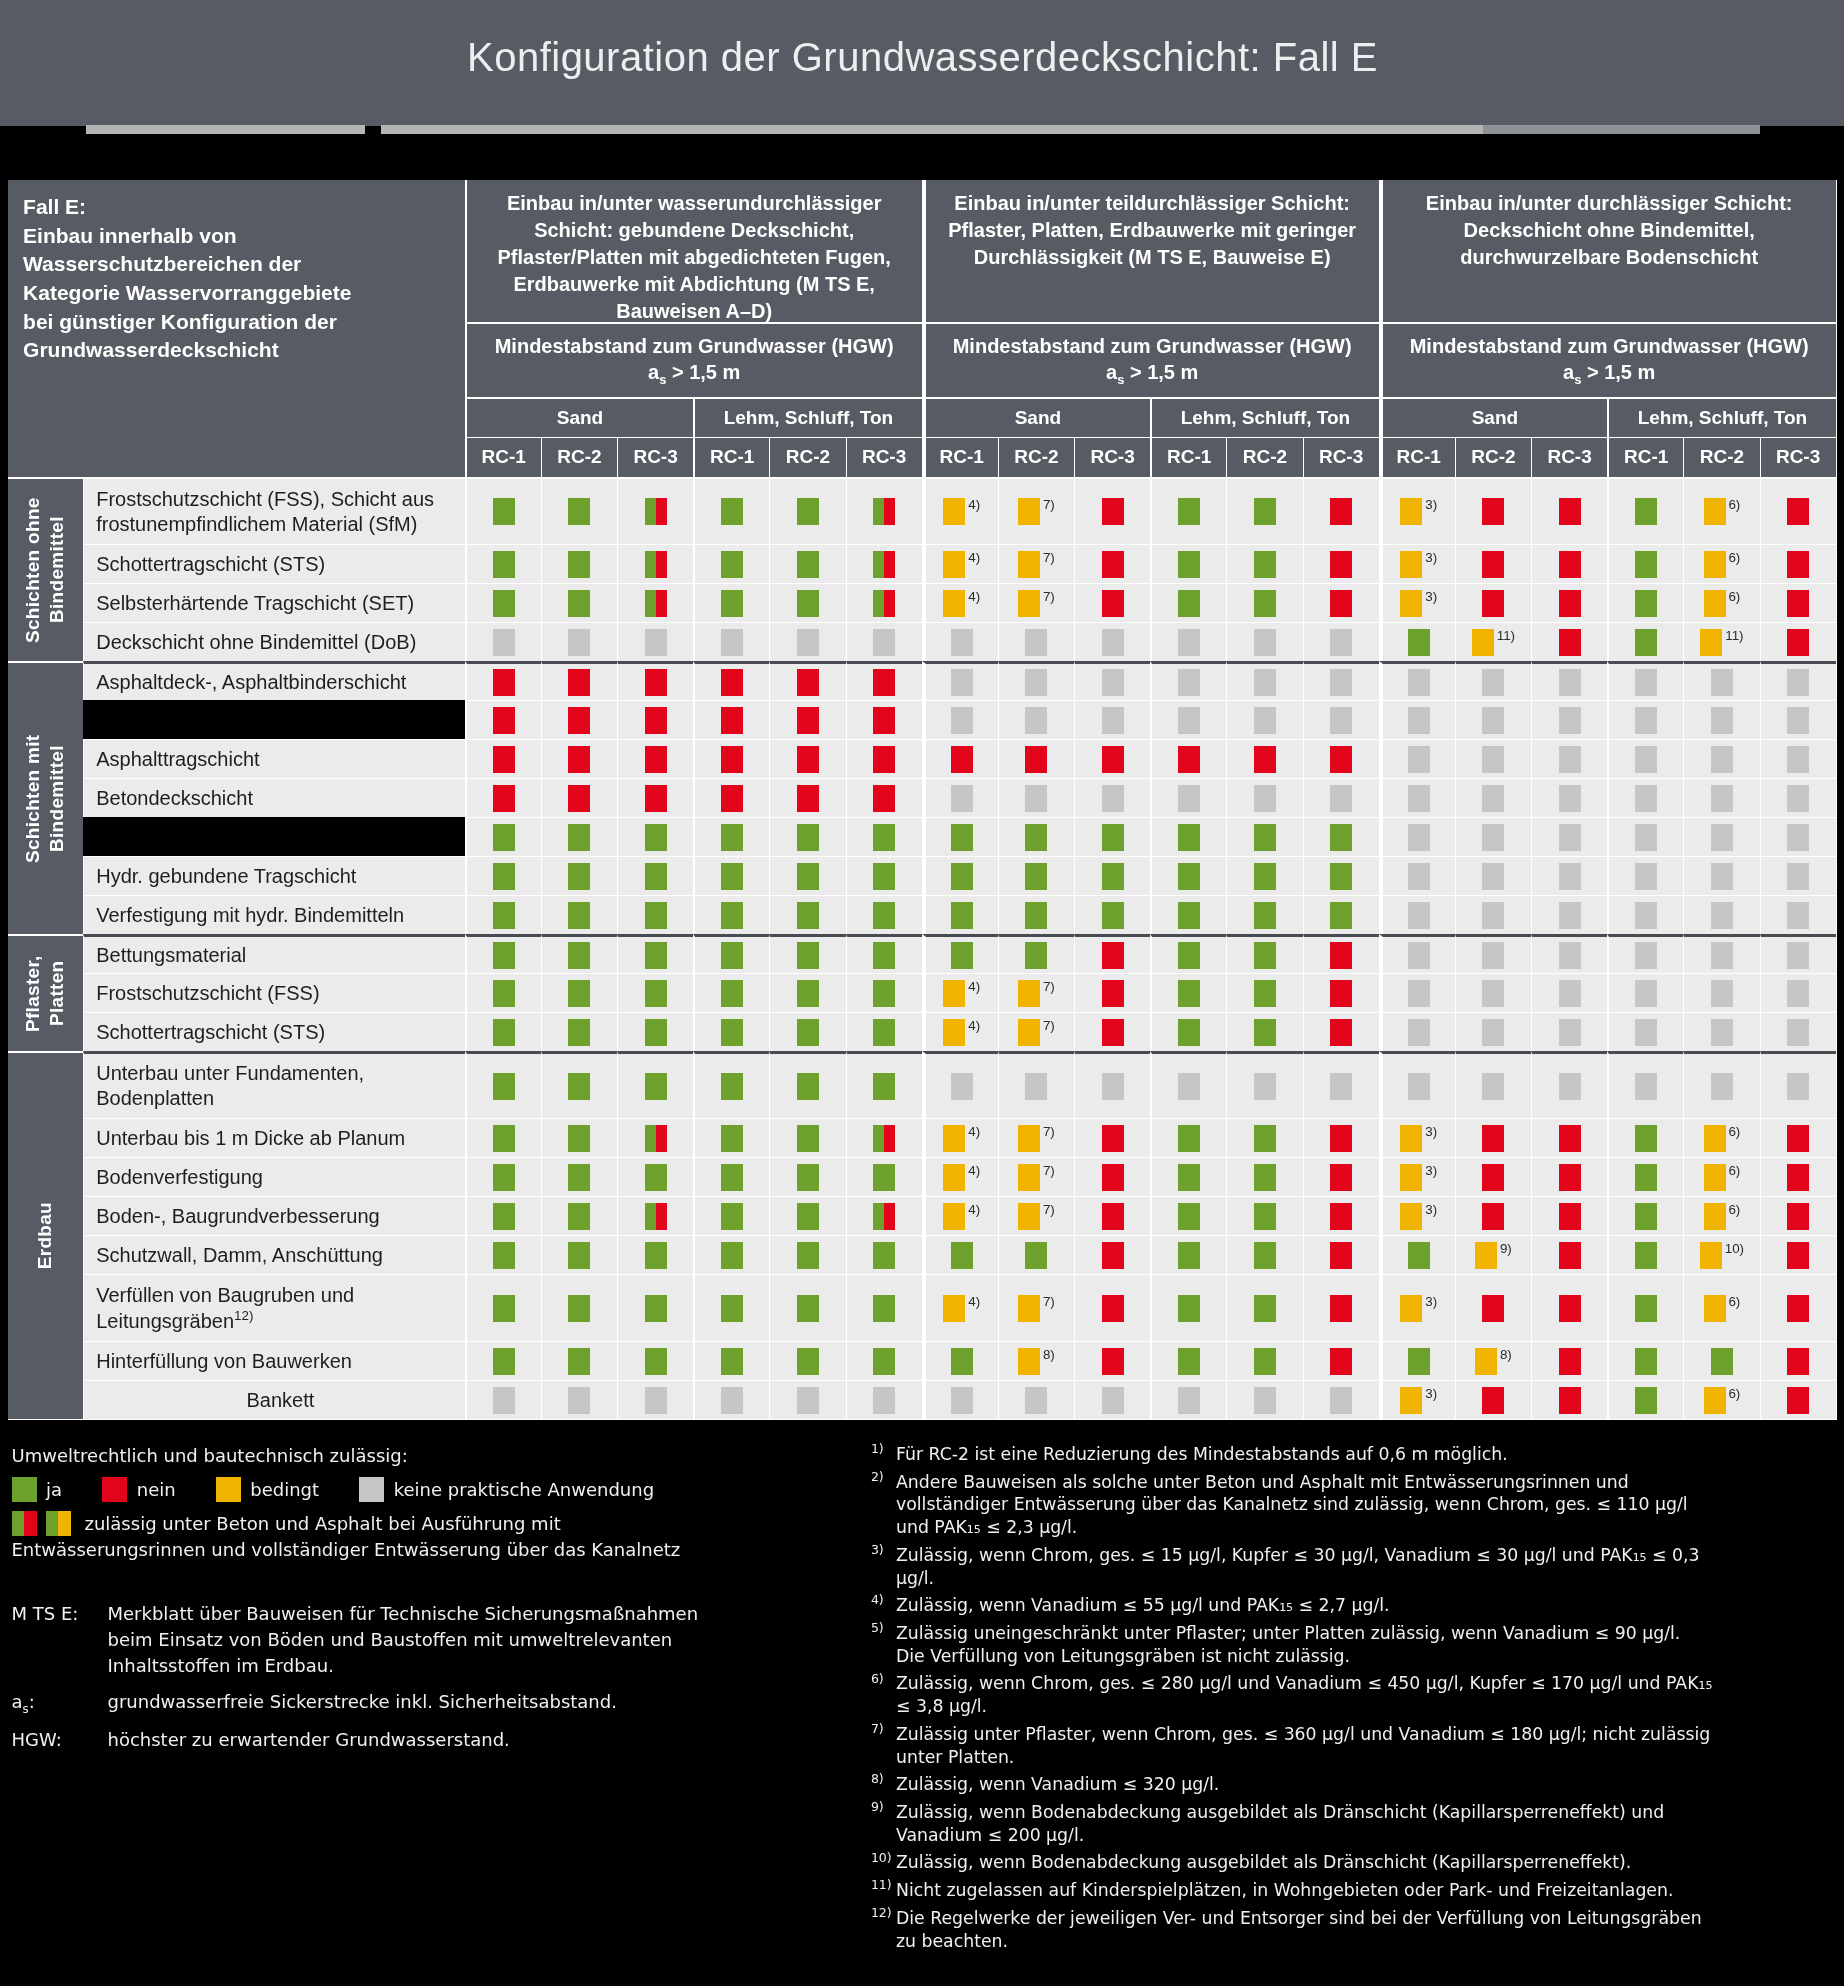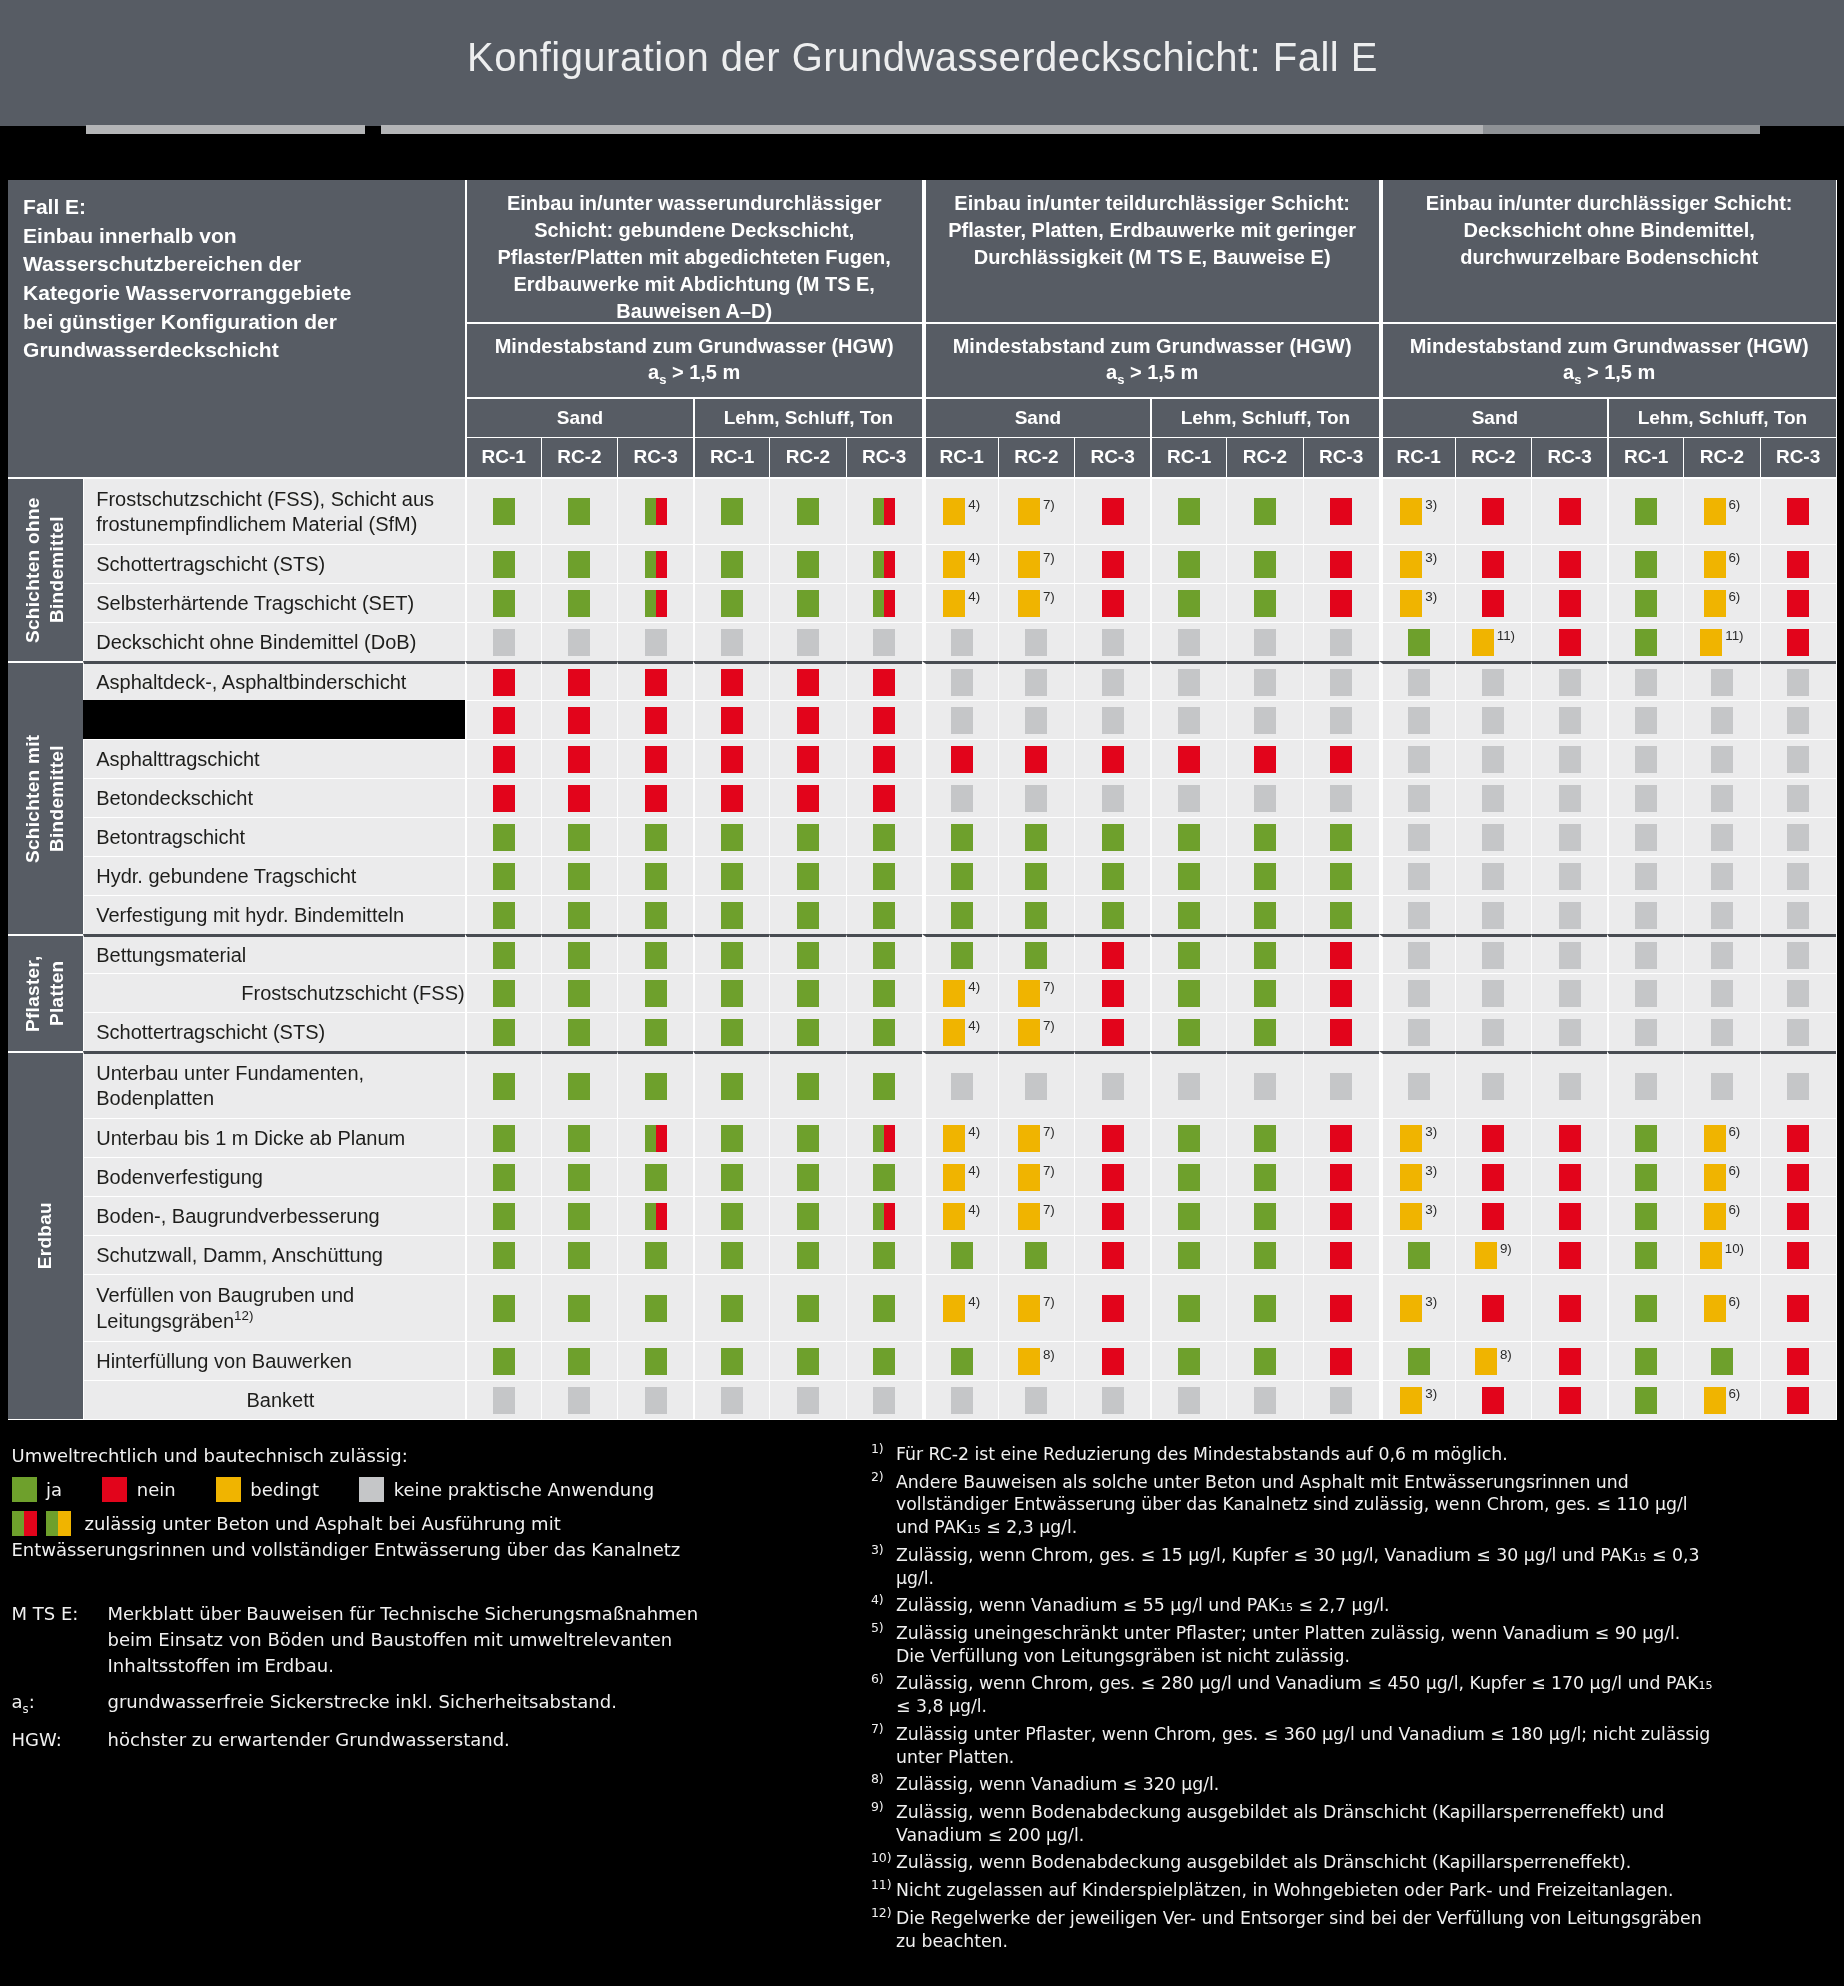--- a/index.html
+++ b/index.html
@@ -871,23 +871,20 @@
     <div class="bc bl2 bt2" style="grid-area: 12 / 19;">
       <span class="sqwrap">
         <span class="sq sq-n"></span>
       </span>
     </div>
     <div class="bc bl2 bt2" style="grid-area: 12 / 20;">
       <span class="sqwrap">
         <span class="sq sq-n"></span>
       </span>
     </div>
-    <div class="lbl bl2 bt2" style="grid-area: 13 / 2;">
-      <span>Betontragschicht</span>
-    </div>
     <div class="bc bl3 bt2" style="grid-area: 13 / 3;">
       <span class="sqwrap">
         <span class="sq sq-g"></span>
       </span>
     </div>
     <div class="bc bl2 bt2" style="grid-area: 13 / 4;">
       <span class="sqwrap">
         <span class="sq sq-g"></span>
       </span>
     </div>
@@ -1246,21 +1243,21 @@
     <div class="bc bl2 bt4" style="grid-area: 16 / 19;">
       <span class="sqwrap">
         <span class="sq sq-n"></span>
       </span>
     </div>
     <div class="bc bl2 bt4" style="grid-area: 16 / 20;">
       <span class="sqwrap">
         <span class="sq sq-n"></span>
       </span>
     </div>
-    <div class="lbl bl2 bt2" style="grid-area: 17 / 2; justify-content: flex-end;">
+    <div class="lbl bl2 bt2" style="grid-area: 17 / 2;">
       <span>Frostschutzschicht (FSS)</span>
     </div>
     <div class="bc bl3 bt2" style="grid-area: 17 / 3;">
       <span class="sqwrap">
         <span class="sq sq-g"></span>
       </span>
     </div>
     <div class="bc bl2 bt2" style="grid-area: 17 / 4;">
       <span class="sqwrap">
         <span class="sq sq-g"></span>

